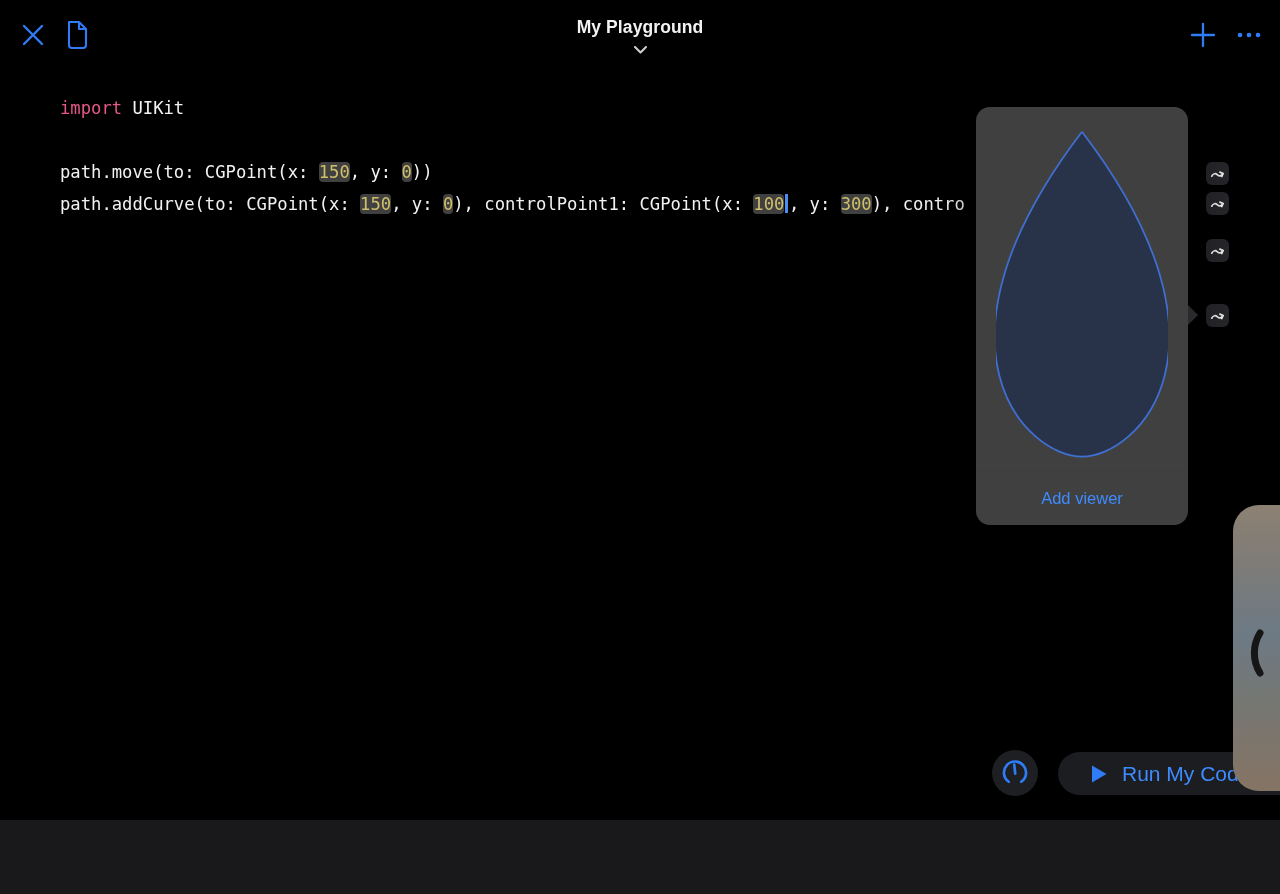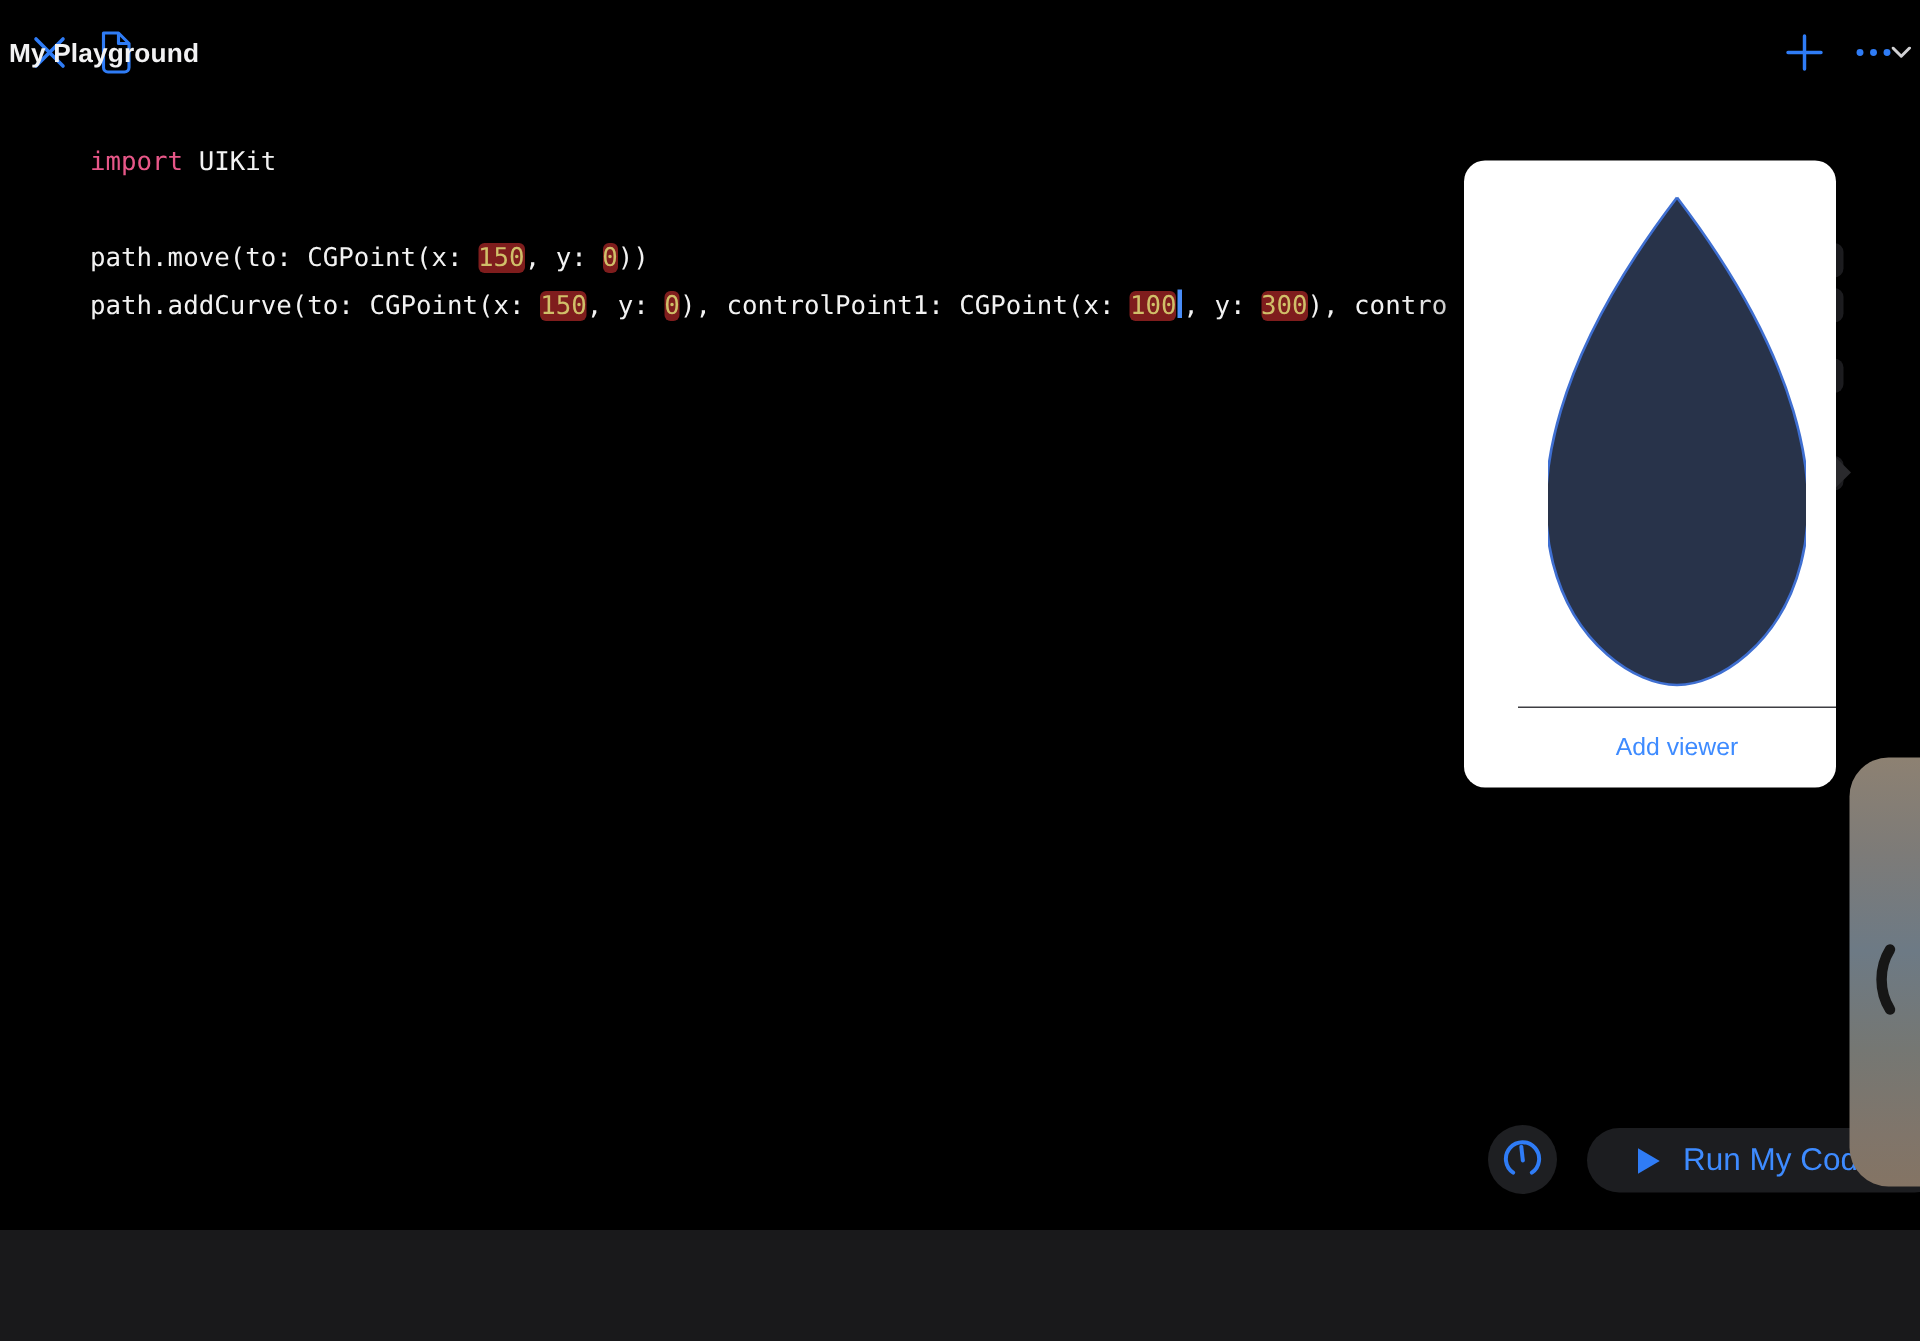--- a/index.html
+++ b/index.html
@@ -4,45 +4,45 @@
 <style>
   html,body{margin:0;padding:0;background:#000;width:1280px;height:894px;overflow:hidden;
     font-family:"Liberation Sans",sans-serif;-webkit-font-smoothing:antialiased;}
   .stage{position:relative;width:1280px;height:894px;background:#000;}
 
   
   .topbar{position:absolute;left:0;top:0;width:1280px;height:70px;}
   .tb-btn{position:absolute;background:none;border:none;padding:0;cursor:pointer;}
   .tb-close{left:20px;top:22px;width:26px;height:26px;}
   .tb-doc{left:63px;top:19px;width:28px;height:32px;}
-  .tb-title{position:absolute;left:0;right:0;top:0;height:70px;display:flex;align-items:center;justify-content:space-between;gap:8px;background:none;border:none;cursor:pointer;}
+  .tb-title{position:absolute;left:0;right:0;top:0;height:70px;display:flex;align-items:center;justify-content:center;gap:8px;background:none;border:none;cursor:pointer;flex-direction:column;}
   .tb-title span{color:#f2f2f3;font-size:17.5px;font-weight:700;letter-spacing:.1px;}
   .tb-plus{left:1189px;top:21px;width:28px;height:28px;}
   .tb-more{left:1236px;top:26px;width:26px;height:18px;}
 
   
   .editor{position:absolute;left:60px;top:92px;width:1220px;z-index:1;}
   .code-line{height:32.15px;line-height:32.15px;white-space:pre;
     font-family:"DejaVu Sans Mono","Liberation Mono",monospace;font-size:17.2px;color:var(--plain);}
   .tok-kw{color:var(--keyword);}
   .tok-pl{color:var(--plain);}
-  .tok-num{color:var(--number);background:#7f1d1d;border-radius:4px;}
+  .tok-num{color:var(--number);background:#404040;border-radius:4px;}
   .caret{display:inline-block;width:2.5px;height:19px;background:#4a8df8;vertical-align:-3px;margin:0 1px;}
 
   
   .res-btn{position:absolute;left:1206px;width:23px;height:23px;border-radius:6px;border:none;
     background:#26262a;display:flex;align-items:center;justify-content:center;padding:0;cursor:pointer;z-index:4;}
   .res-btn:nth-of-type(1){top:162px;}
   .res-btn:nth-of-type(2){top:192px;}
   .res-btn:nth-of-type(3){top:239px;}
   .res-btn:nth-of-type(4){top:304px;}
 
   
-  .popup{position:absolute;left:976px;top:107px;width:212px;height:418px;background:#ffffff;
-    border-radius:14px;z-index:5;box-shadow:0 12px 44px rgba(0,0,0,.6);padding-left:36px;}
+  .popup{position:absolute;left:976px;top:107px;width:212px;height:418px;background:#404040;
+    border-radius:14px;z-index:5;box-shadow:0 12px 44px rgba(0,0,0,.6);}
   .popup-tail{position:absolute;right:-10px;top:198px;width:0;height:0;
     border-top:10px solid transparent;border-bottom:10px solid transparent;border-left:10px solid #2a2a2d;}
   .popup-canvas{height:364px;border-bottom:1px solid #3e3e42;display:flex;align-items:flex-start;justify-content:center;}
   .popup-footer{height:53px;display:flex;align-items:center;justify-content:center;background:none;border:none;width:100%;cursor:pointer;}
   .popup-footer span{color:var(--link);font-size:16.5px;}
 
   
   .gauge-btn{position:absolute;left:992px;top:750px;width:46px;height:46px;border-radius:50%;
     background:#1e1f22;border:none;display:flex;align-items:center;justify-content:center;cursor:pointer;z-index:3;}
   .run-btn{position:absolute;left:1058px;top:752px;width:240px;height:43px;border-radius:22px;

